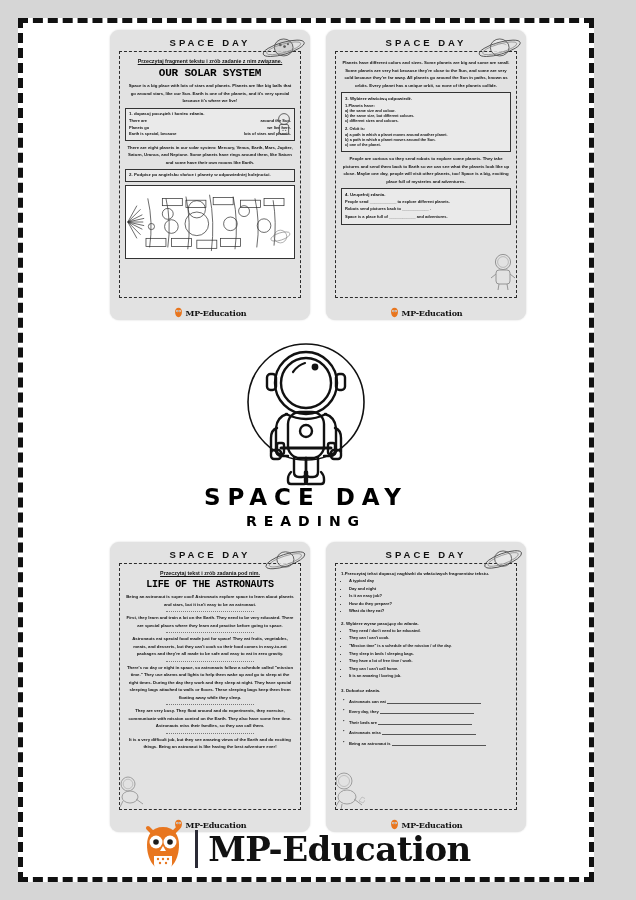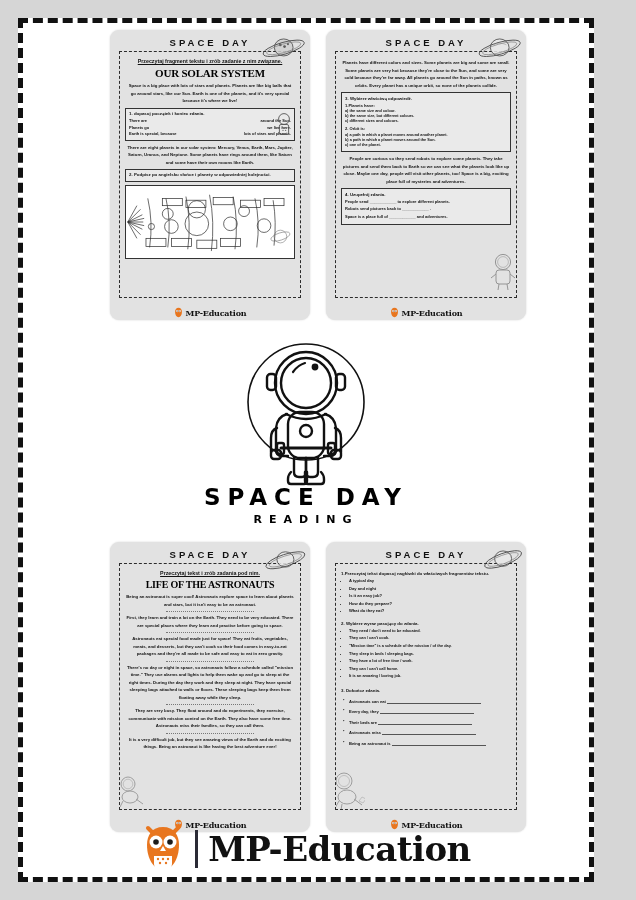--- a/index.html
+++ b/index.html
@@ -66,21 +66,21 @@
     line-height:1.55;
     margin:1px 2px 2px 2px;
   }
   .bigtitle{
     text-align:center;
     font-weight:bold;
     font-size:11px;
     letter-spacing:-.2px;
     color:#000;
     margin:1px 0 3px 0;
-    font-family:Liberation Serif, serif;
+    font-family:Liberation Mono, monospace;
   }
   .para{
     text-align:center;
     font-size:4.3px;
     line-height:1.75;
     color:#111;
     margin:0 1px 3px 1px;
     font-weight:bold;
   }
   .sep{
@@ -141,21 +141,21 @@
     display:flex;flex-direction:column;align-items:center;justify-content:flex-start;
   }
   .hero-astro{width:150px;height:150px;}
   .hero-title{
     font-family:"DejaVu Sans",sans-serif;
     font-weight:bold;font-size:23px;letter-spacing:7px;color:#000;
     margin-top:-2px;
   }
   .hero-sub{
     font-family:"DejaVu Sans",sans-serif;
-    font-weight:bold;font-size:11px;letter-spacing:7px;color:#000;margin-top:3px;
+    font-weight:bold;font-size:14px;letter-spacing:7px;color:#000;margin-top:3px;
   }
   
   .brand{
     position:absolute;left:0;right:0;bottom:6px;height:54px;
     display:flex;align-items:center;justify-content:center;gap:10px;
   }
   .brand-owl{width:44px;height:50px;}
   .brand-div{width:3px;height:38px;background:#2a2a35;}
   .brand-txt{
     font-family:"DejaVu Serif",serif;

